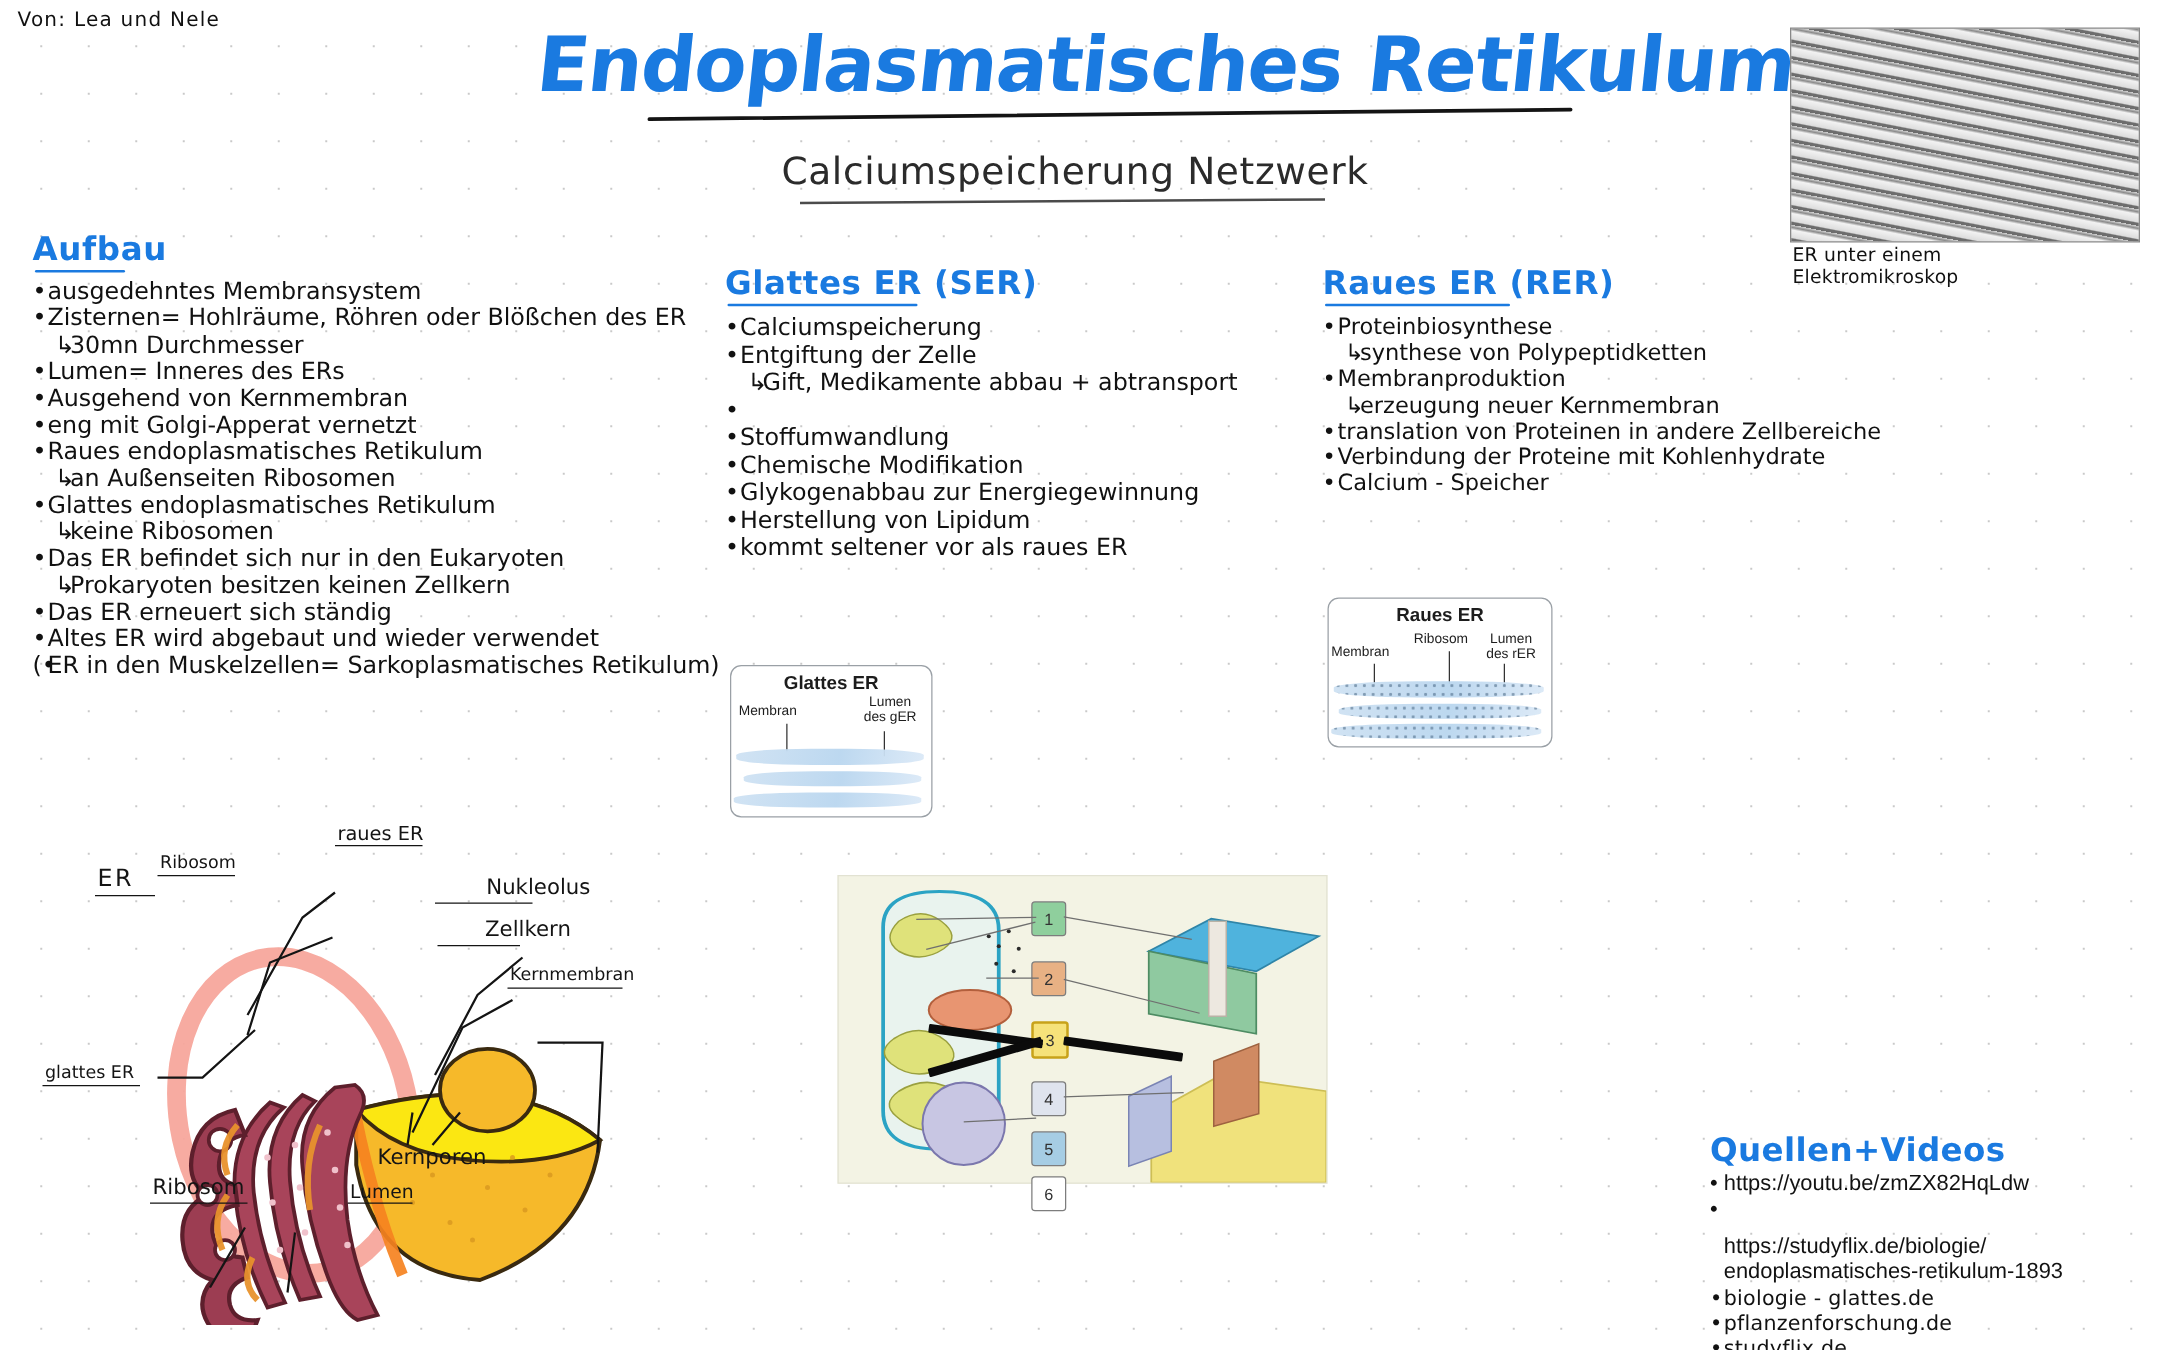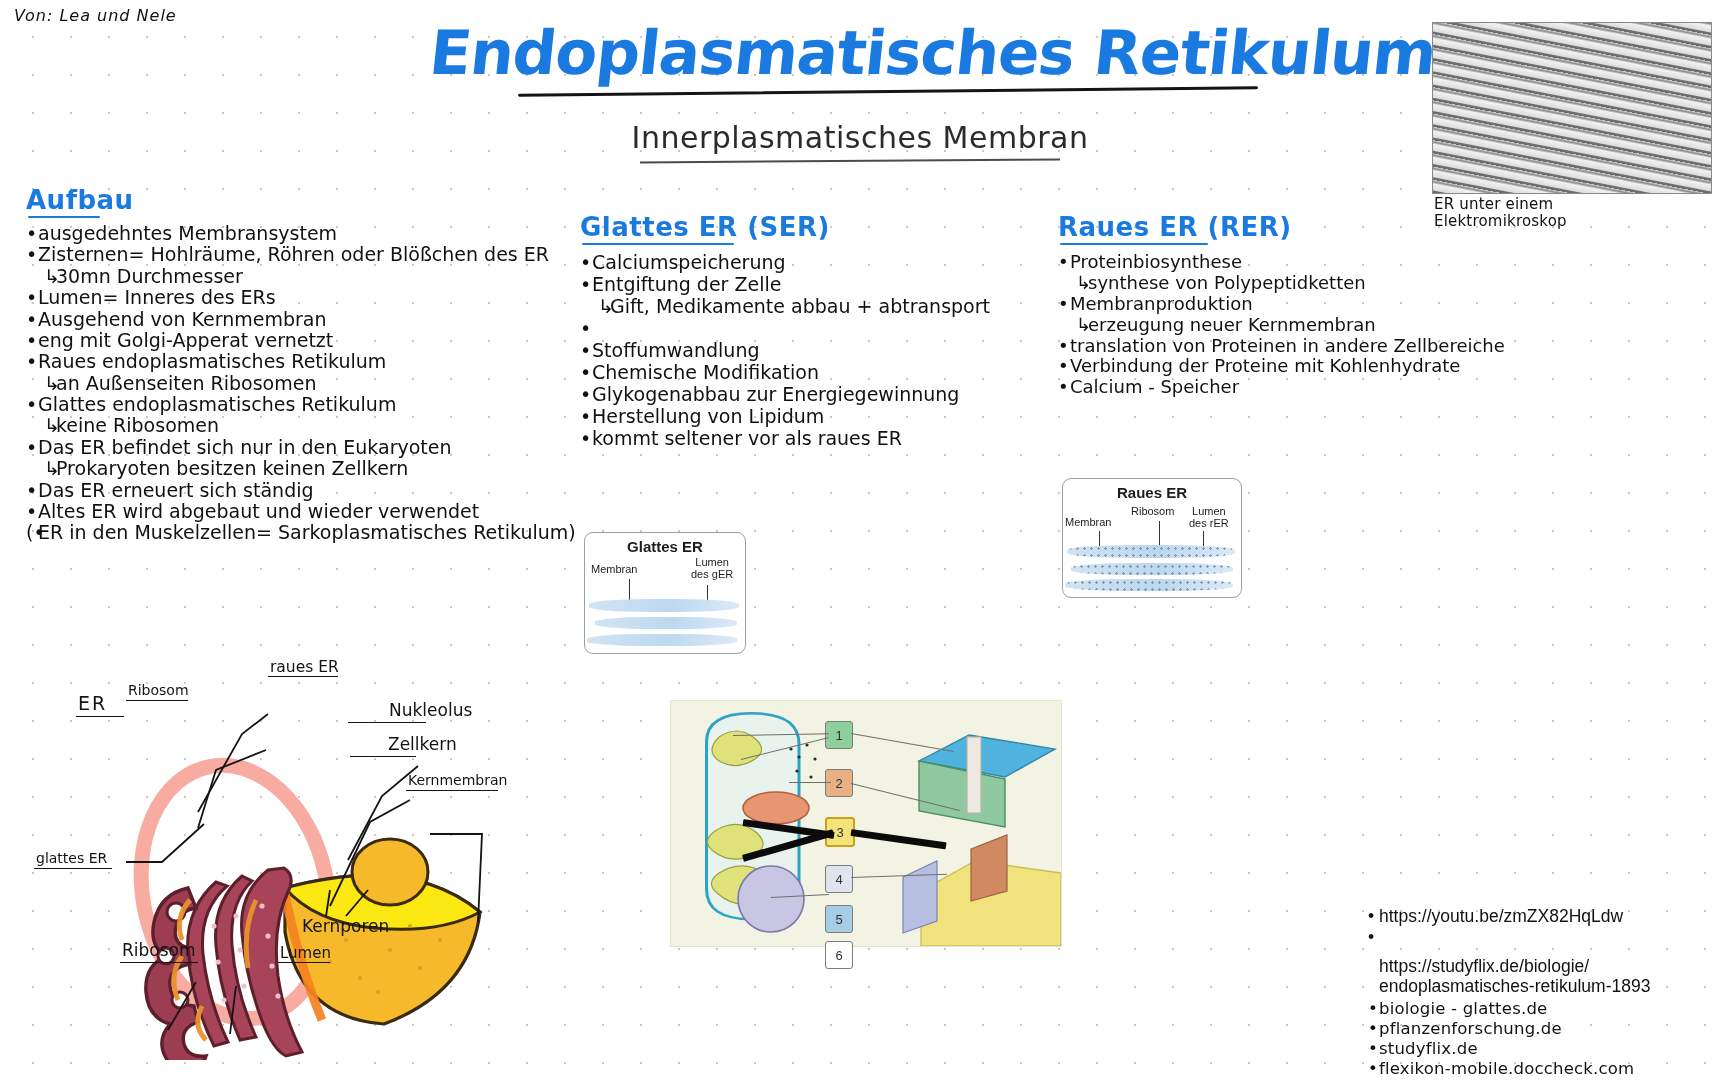--- a/index.html
+++ b/index.html
@@ -9,21 +9,21 @@
     background-image:radial-gradient(circle, #c9c9c9 1.1px, rgba(0,0,0,0) 1.2px);
     background-size:38px 38px;
     background-position:14px 18px;
     font-family:"DejaVu Sans", sans-serif;
     color:#111;
   }
   .hand{ font-family:"DejaVu Sans", sans-serif; letter-spacing:.2px; }
   .abs{position:absolute;}
 
   
-  #author{left:14px;top:6px;font-size:16px;letter-spacing:1px;font-style:italic;}
+  #author{left:14px;top:6px;font-size:16px;letter-spacing:1px;}
   #title-wrap{left:430px;top:22px;width:860px;text-align:center;}
   #title{
     font-size:61px;font-weight:700;color:#1a7ae0;letter-spacing:-1px;
     line-height:1;white-space:nowrap;
     transform:skewX(-6deg);
   }
   #title-underline{
     position:absolute;left:88px;top:68px;width:740px;height:3px;background:#141414;
     transform:rotate(-0.6deg);border-radius:2px;
   }
@@ -117,21 +117,21 @@
 </style>
 </head>
 <body>
 
 <div class="abs hand" id="author">Von: Lea und Nele</div>
 
 <div class="abs" id="title-wrap">
   <div id="title" class="hand">Endoplasmatisches Retikulum</div>
   <div id="title-underline"></div>
 </div>
-<div id="subtitle" class="hand">Innerplasmatisches Membran</div>
+<div id="subtitle" class="hand">Calciumspeicherung Netzwerk</div>
 <div id="subtitle-underline"></div>
 
 <div class="abs" id="em-photo"></div>
 <div class="abs hand" id="em-caption">ER unter einem
 Elektromikroskop</div>
 
 <div class="abs" id="col-left">
   <div class="sec-head hand">Aufbau</div>
   <div class="sec-head-underline" style="width:72px;margin:1px 0 6px 2px;"></div>
   <div class="bullets" id="aufbau-list">
@@ -443,20 +443,21 @@
   <div class="connector" style="left:180px;top:82px;width:112px;transform:rotate(14deg);"></div>
   <div class="connector" style="left:100px;top:196px;width:58px;transform:rotate(-3deg);"></div>
   <div class="connector" style="left:180px;top:176px;width:96px;transform:rotate(-2deg);"></div>
 
   <div class="thickline" style="left:72px;top:118px;width:92px;transform:rotate(8deg);"></div>
   <div class="thickline" style="left:72px;top:154px;width:94px;transform:rotate(-16deg);"></div>
   <div class="thickline" style="left:180px;top:128px;width:96px;transform:rotate(8deg);"></div>
 </div>
 
 <div class="abs" id="sources">
+  <div class="src-head hand">Quellen+Videos</div>
   <div id="sources-printed">
       <div class="src-row src-print">
         <span class="dot">•</span>
         <span style="white-space: pre-line;">https://youtu.be/zmZX82HqLdw</span>
       </div>
       <div class="src-row src-print">
         <span class="dot">•</span>
         <span style="white-space: pre-line; margin-top: 29px;">https://studyflix.de/biologie/
 endoplasmatisches-retikulum-1893</span>
       </div>

